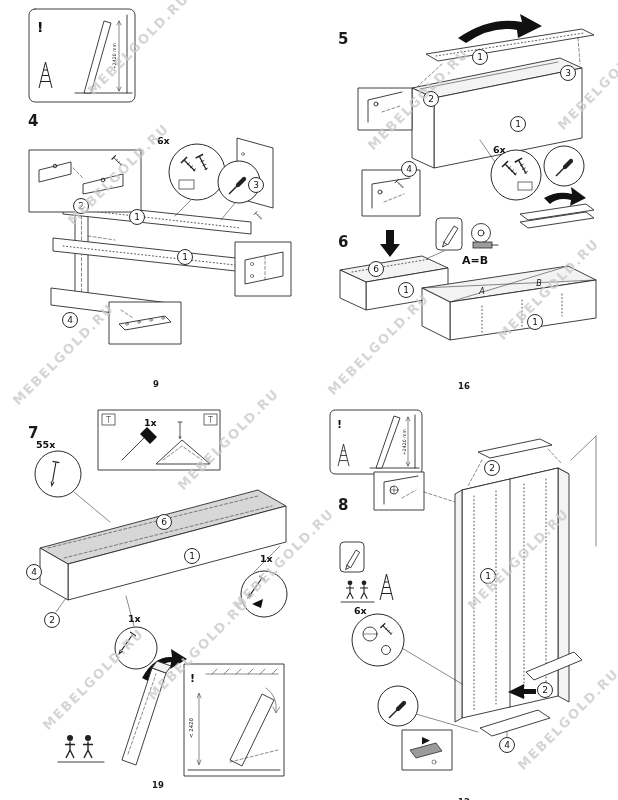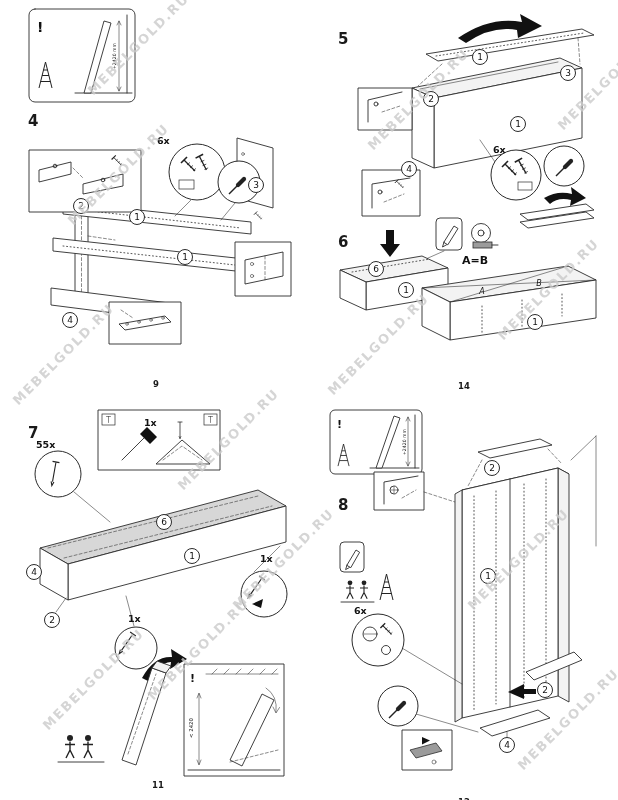--- a/index.html
+++ b/index.html
@@ -262,21 +262,21 @@
       </g>
     <g>
         <circle class="cir" cx="74" cy="76" r="7.5"></circle>
         <text class="num" x="74" y="79.2">1</text>
       </g>
     <g>
         <circle class="cir" cx="203" cy="108" r="7.5"></circle>
         <text class="num" x="203" y="111.2">1</text>
       </g>
   </svg>
-  <div class="page-num" style="left:458px;top:381px">14</div>
+  <div class="page-num" style="left:458px;top:381px">16</div>
 
   <div class="step-label" style="left:28px;top:424px">7</div>
   <svg class="fig" style="left:22px;top:406px" width="295" height="376" viewBox="0 0 295 376">
 
     <g>
       <text class="cnt" x="14" y="42">55x</text>
       <path class="ln thin" d="M52,86 L88,116"></path>
       <circle class="cir" cx="36" cy="68" r="23"></circle>
       <use href="#sym-nail" transform="translate(34,56) rotate(10)"></use>
     </g>
@@ -352,21 +352,21 @@
       <text class="bang2" x="168" y="276">!</text>
       <path class="ln thin" d="M177,288 L177,358 M175,292 L177,287 L179,292 M175,354 L177,359 L179,354"></path>
       <text class="vdim" transform="rotate(-90 171 322)" x="171" y="322">&lt; 2420</text>
       <path class="ln thin" d="M184,268 L256,268 M190,268 l5,-5 M202,268 l5,-5 M214,268 l5,-5 M226,268 l5,-5 M238,268 l5,-5 M250,268 l5,-5"></path>
       <path class="fw" d="M208,354 L240,288 L252,294 L220,360 Z"></path>
       <path class="ln thin" d="M244,282 Q256,290 254,306 M251,301 L254,307 L257.5,301.5"></path>
       <path class="ln dash thin" d="M208,356 L256,344"></path>
       <path class="ln" d="M166,364 L258,364"></path>
     </g>
   </svg>
-  <div class="page-num" style="left:152px;top:780px">11</div>
+  <div class="page-num" style="left:152px;top:780px">19</div>
 
   <div class="step-label" style="left:338px;top:496px">8</div>
   <svg class="fig" style="left:328px;top:406px" width="284" height="380" viewBox="0 0 284 380">
 
     <g>
       <rect x="2" y="4" width="92" height="64" rx="5" class="fw"></rect>
       <text x="9" y="22" class="bang2">!</text>
       <use href="#sym-ladder" transform="translate(10,38) scale(.85)"></use>
       <path class="ln" d="M87,9 L87,62 M42,62 L91,62"></path>
       <path class="fw" d="M48,62 L66,10 L72,12 L54,62 Z"></path>

